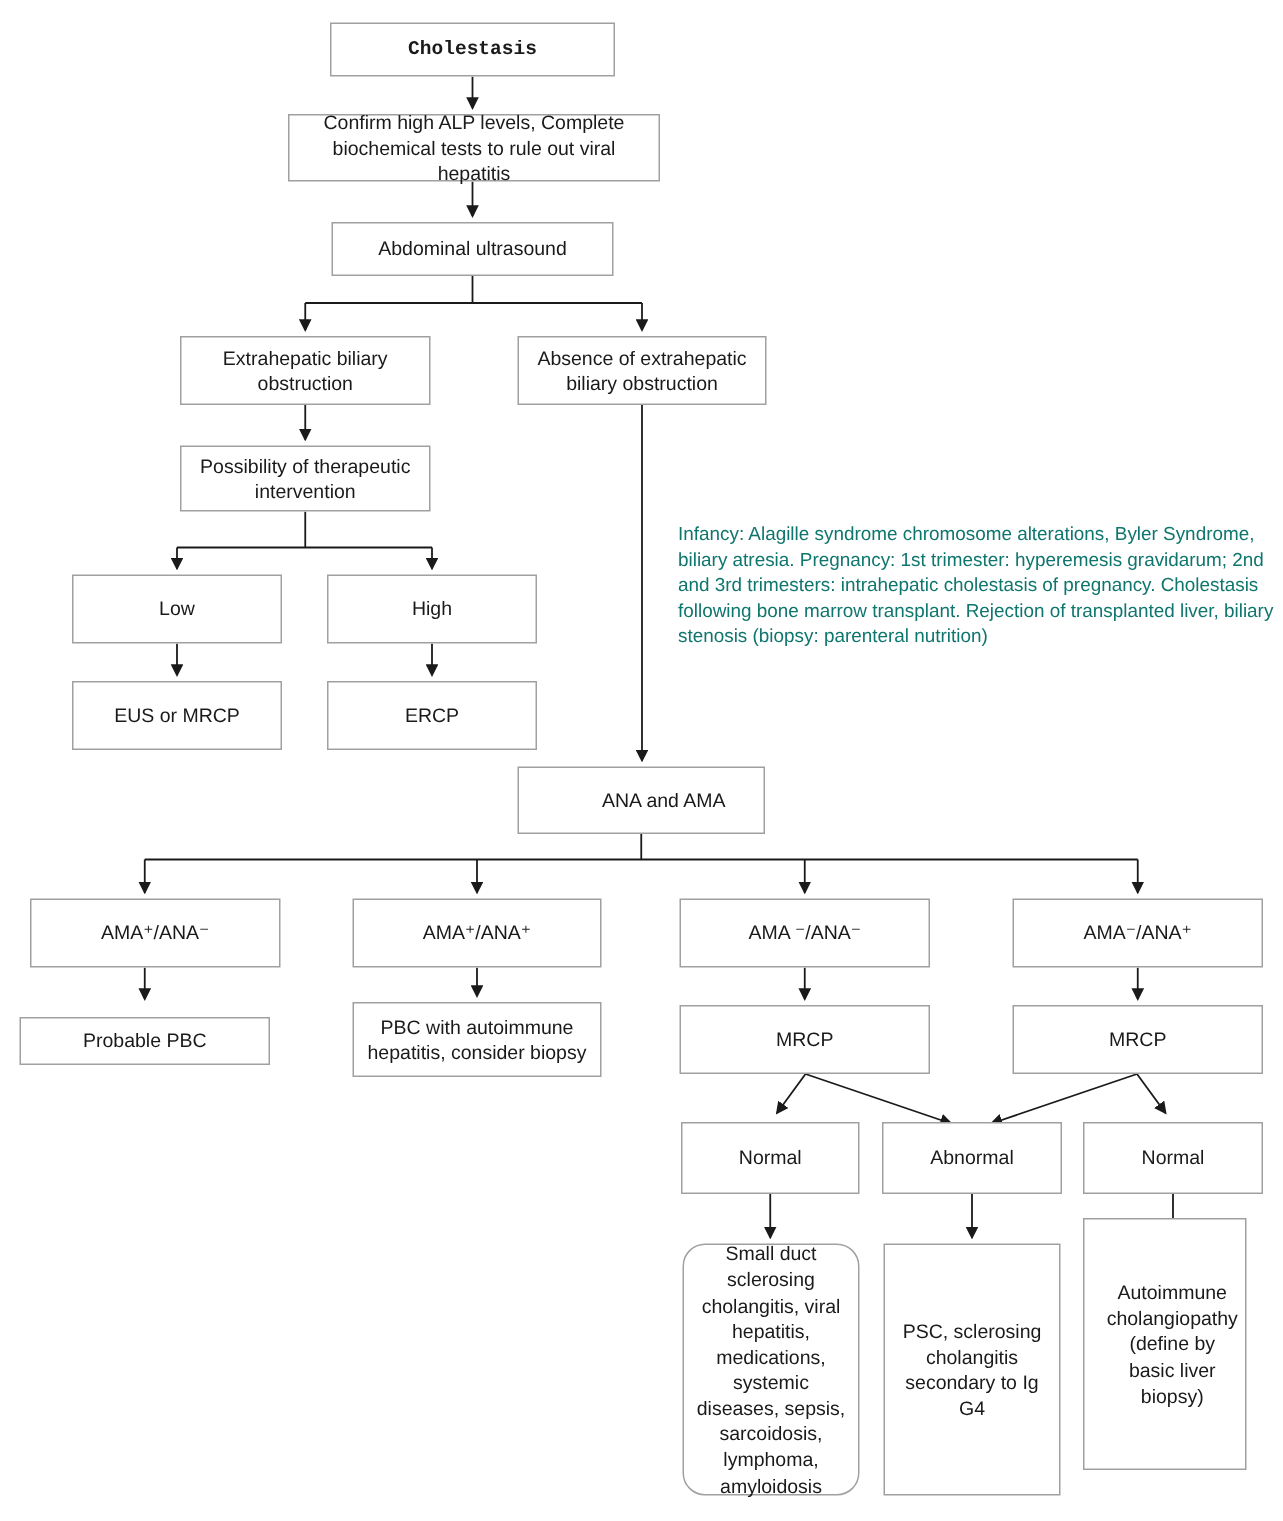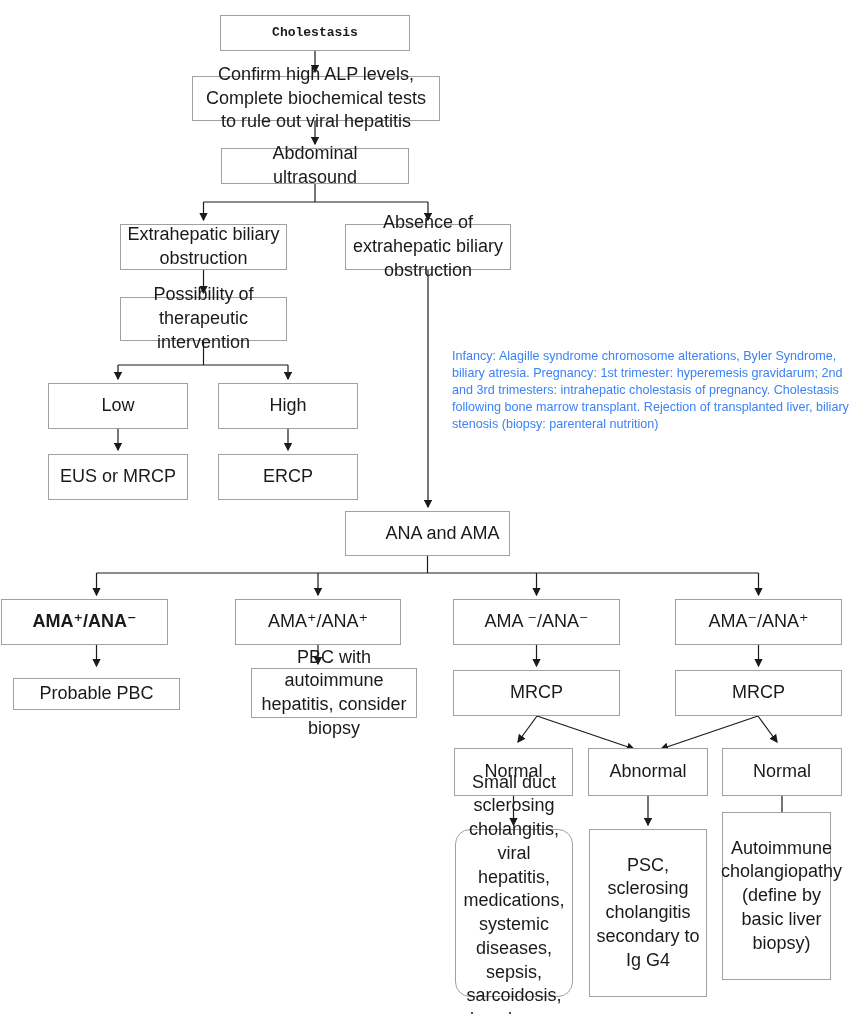--- a/index.html
+++ b/index.html
@@ -25,34 +25,34 @@
   }
   .node {
     position: absolute;
     box-sizing: border-box;
     border: 1px solid #a0a0a0;
     background: #ffffff;
     display: flex;
     align-items: center;
     justify-content: center;
     text-align: center;
-    font-size: 18px;
+    font-size: 13px;
     line-height: 1.32;
     padding: 3px 6px;
   }
   .node.bold { font-weight: bold; font-size: 13px; }
   .side-note {
     position: absolute;
     left: 452px;
     top: 348px;
     width: 402px;
     font-size: 12.6px;
     line-height: 1.35;
     text-align: left;
-    color: #3b82f6;
+    color: #0f766e;
   }
   line, polyline { stroke: #1a1a1a; stroke-width: 1.2; fill: none; }
 </style>
 </head>
 <body>
 
 <div class="canvas">
 
   <svg class="connectors" width="855" height="1014" viewBox="0 0 855 1014" xmlns="http://www.w3.org/2000/svg">
     <defs>
@@ -121,31 +121,31 @@
   <div class="node" style="left:218px; top:383px; width:140px; height:46px;text-align:center;">High</div>
 
   <div class="node" style="left:48px; top:454px; width:140px; height:46px;">EUS or MRCP</div>
 
   <div class="node" style="left:218px; top:454px; width:140px; height:46px;">ERCP</div>
 
   <div class="side-note">Infancy: Alagille syndrome chromosome alterations, Byler Syndrome, biliary atresia. Pregnancy: 1st trimester: hyperemesis gravidarum; 2nd and 3rd trimesters: intrahepatic cholestasis of pregnancy. Cholestasis following bone marrow transplant. Rejection of transplanted liver, biliary stenosis (biopsy: parenteral nutrition)</div>
 
   <div class="node" style="left:345px; top:511px; width:165px; height:45px;padding-left:36px;">ANA and AMA</div>
 
-  <div class="node" style="left:1px; top:599px; width:167px; height:46px;font-weight:bold;">AMA⁺/ANA⁻</div>
+  <div class="node" style="left:20px; top:599px; width:167px; height:46px;">AMA⁺/ANA⁻</div>
 
   <div class="node" style="left:235px; top:599px; width:166px; height:46px;">AMA⁺/ANA⁺</div>
 
   <div class="node" style="left:453px; top:599px; width:167px; height:46px;">AMA ⁻/ANA⁻</div>
 
   <div class="node" style="left:675px; top:599px; width:167px; height:46px;">AMA⁻/ANA⁺</div>
 
   <div class="node" style="left:13px; top:678px; width:167px; height:32px;">Probable PBC</div>
 
-  <div class="node" style="left:235px; top:668px; width:166px; height:50px;margin-left:16px;">PBC with autoimmune hepatitis, consider biopsy</div>
+  <div class="node" style="left:235px; top:668px; width:166px; height:50px;">PBC with autoimmune hepatitis, consider biopsy</div>
 
   <div class="node" style="left:453px; top:670px; width:167px; height:46px;">MRCP</div>
 
   <div class="node" style="left:675px; top:670px; width:167px; height:46px;">MRCP</div>
 
   <div class="node" style="left:454px; top:748px; width:119px; height:48px;">Normal</div>
 
   <div class="node" style="left:588px; top:748px; width:120px; height:48px;">Abnormal</div>
 
   <div class="node" style="left:722px; top:748px; width:120px; height:48px;">Normal</div>

